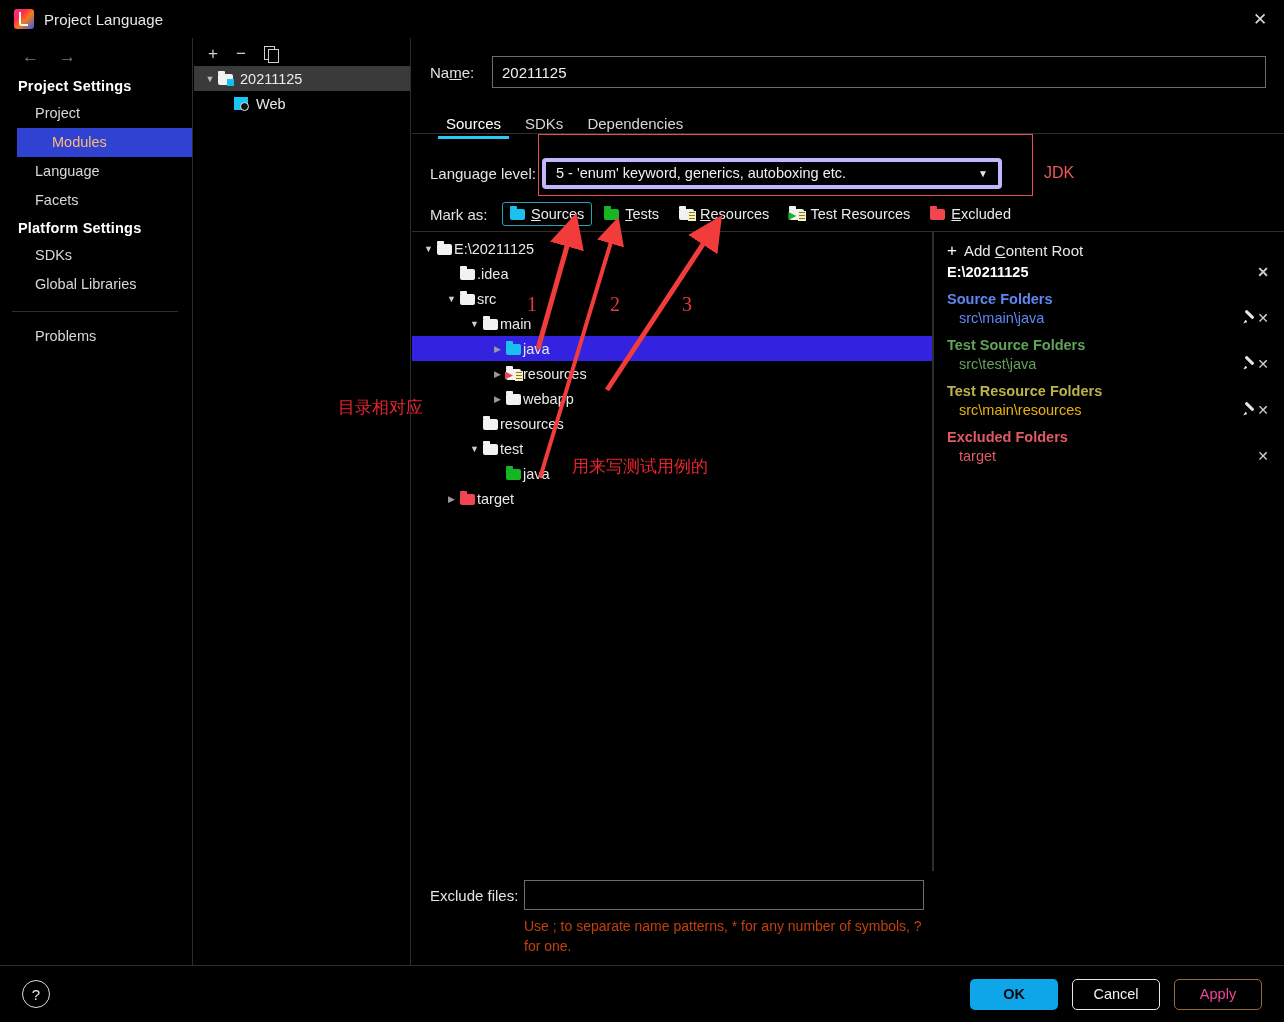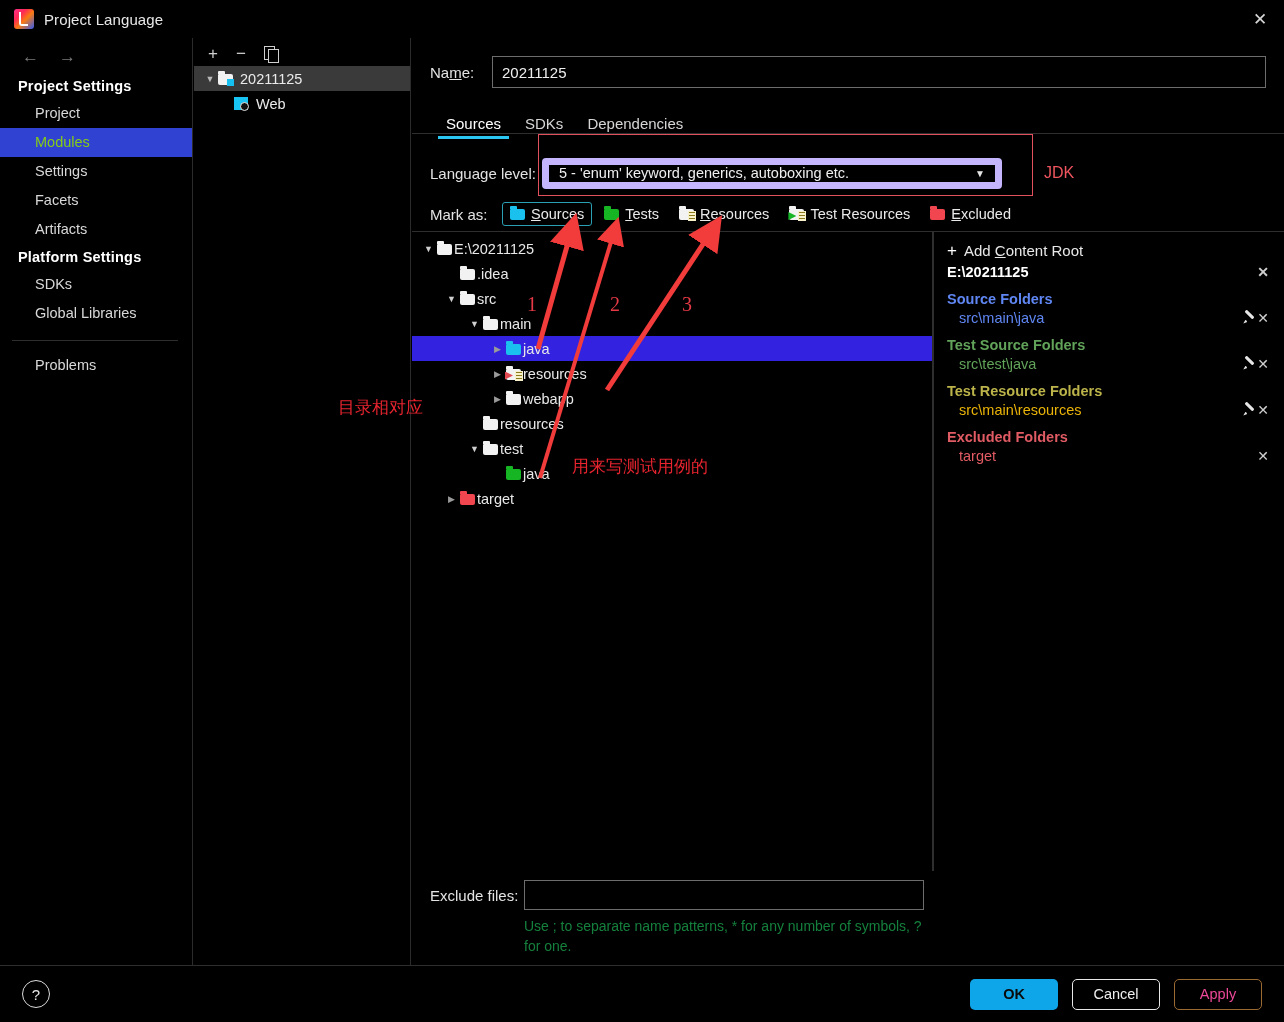--- a/index.html
+++ b/index.html
@@ -41,21 +41,21 @@
   }
   .nav-arrows{ display:flex; gap:20px; padding:10px 0 8px 22px; }
   .nav-arrow{ color:#7b7b7b; font-size:17px; line-height:1; }
   .side-group{
     font-size:14.5px; font-weight:bold; color:#ffffff;
     padding:5px 0 5px 18px; letter-spacing:0.2px;
   }
   .side-item{
     font-size:14.5px; color:#d8d8d8; padding:5px 0 5px 35px; line-height:19px;
   }
-  .side-item.selected{ background:#2F42D2; color:#84cc16; }
+  .side-item.selected{ background:#2F42D2; color:#fdba74;margin-left:17px; }
   .side-sep{ height:1px; background:#2e2e2e; margin:12px 14px 10px 12px; }
 
   
   .modpanel{
     position:absolute; left:194px; top:38px; width:217px; height:927px;
     background:#000; border-right:1px solid #2b2b2b;
   }
   .mod-toolbar{ display:flex; align-items:center; gap:18px; padding:6px 0 4px 14px; height:28px;}
   .tb-ico{ color:#cfcfcf; font-size:17px; line-height:1; display:inline-block; }
   .tb-copy{ position:relative; width:15px; height:15px; }
@@ -121,21 +121,21 @@
     content:""; position:absolute; left:4px; right:4px; bottom:0; height:3px; background:#29c7f2;
   }
   .tabs-underline{
     position:absolute; left:412px; top:133px; width:872px; height:1px; background:#2e2e2e;
   }
 
   
   .lang-row{ display:flex; align-items:center; padding-left:8px; margin-top:14px; height:40px;}
   .lang-label{ font-size:15px; color:#e3e3e3; width:122px; padding-left:10px;}
   .combo{
-    width:460px; height:31px; background:#000; border:7px solid #c4b5fd; border-radius:4px;
+    width:460px; height:31px; background:#000; border:4px solid #c4b5fd; border-radius:4px;
     display:flex; align-items:center; padding:0 10px; color:#efefef; font-size:14.5px;
     justify-content:space-between;
   }
   .combo .caret{ font-size:10px; color:#e6e6e6; }
   .jdk-note{
     margin-left:42px; color:#f0555f; font-size:16px; font-family:"Liberation Sans", sans-serif;
   }
   .redbox-lang{
     position:absolute; left:538px; top:134px; width:495px; height:62px;
     border:1.5px solid #e1505c; pointer-events:none;
@@ -239,21 +239,21 @@
     position:absolute; left:412px; top:871px; width:872px; height:94px;
     border-top:0; background:#000;
   }
   .exc-row{ display:flex; align-items:center; padding-left:8px; padding-top:9px;}
   .exc-label{ font-size:15px; color:#e3e3e3; width:104px; padding-left:10px;}
   .exc-input{
     width:400px; height:30px; background:#000; border:1px solid #6d6d6d; color:#efefef;
     font-size:14px; padding:0 8px; font-family:"Liberation Sans", sans-serif;
   }
   .exc-hint{
-    margin-left:112px; margin-top:6px; color:#15803d; font-size:14px; width:400px; line-height:20px;
+    margin-left:112px; margin-top:6px; color:#c2410c; font-size:14px; width:400px; line-height:20px;
   }
   .hline-bottom{
     position:absolute; left:0; top:965px; width:1284px; height:1px; background:#2e2e2e;
   }
   .vline-treeright{
     position:absolute; left:933px; top:231px; width:1px; height:734px; background:#2e2e2e;
   }
 
   
   .footer{
@@ -296,23 +296,22 @@
 
   <div class="sidebar">
     <div class="nav-arrows">
       <span class="nav-arrow">←</span>
       <span class="nav-arrow">→</span>
     </div>
 
     <div class="side-group">Project Settings</div>
     <div class="side-item">Project</div>
     <div class="side-item selected">Modules</div>
-    <div class="side-item">Settings</div>
+    <div class="side-item">Language</div>
     <div class="side-item">Facets</div>
-    <div class="side-item">Artifacts</div>
 
     <div class="side-group">Platform Settings</div>
     <div class="side-item">SDKs</div>
     <div class="side-item">Global Libraries</div>
 
     <div class="side-sep"></div>
     <div class="side-item">Problems</div>
   </div>
 
   <div class="modpanel">

